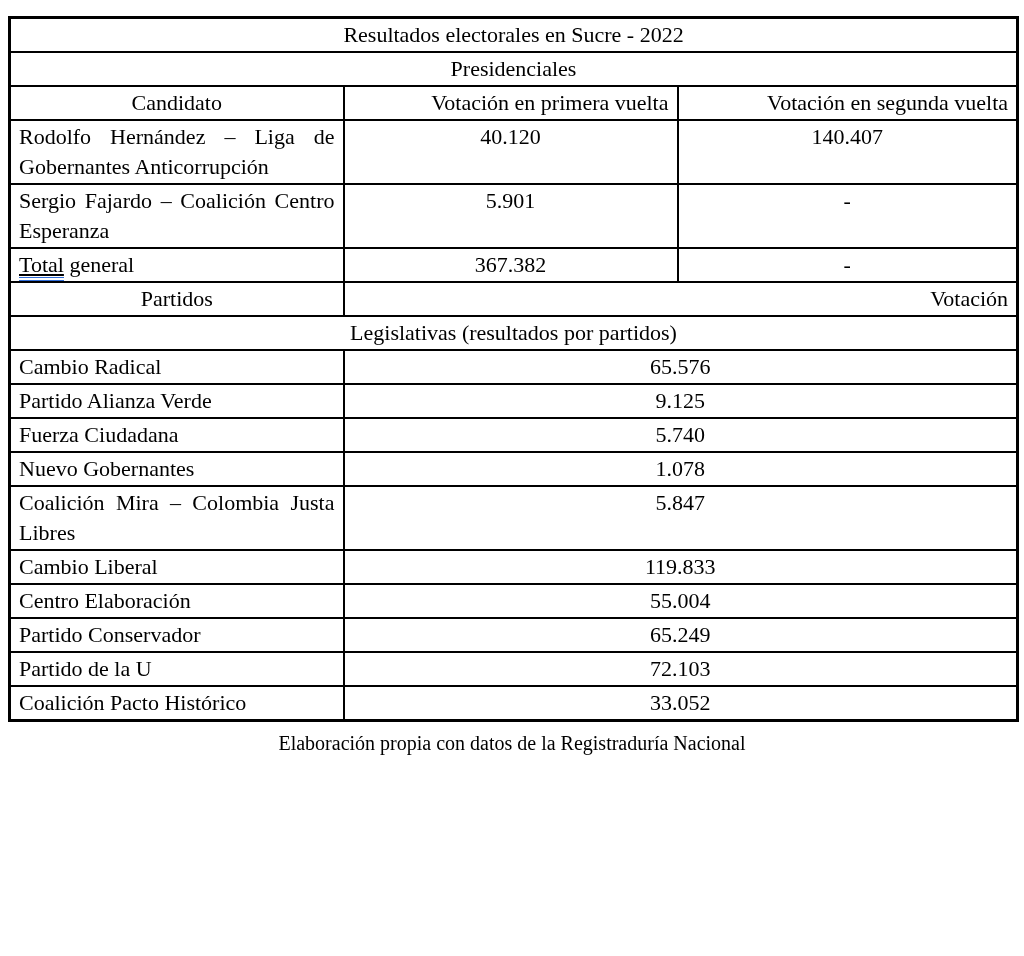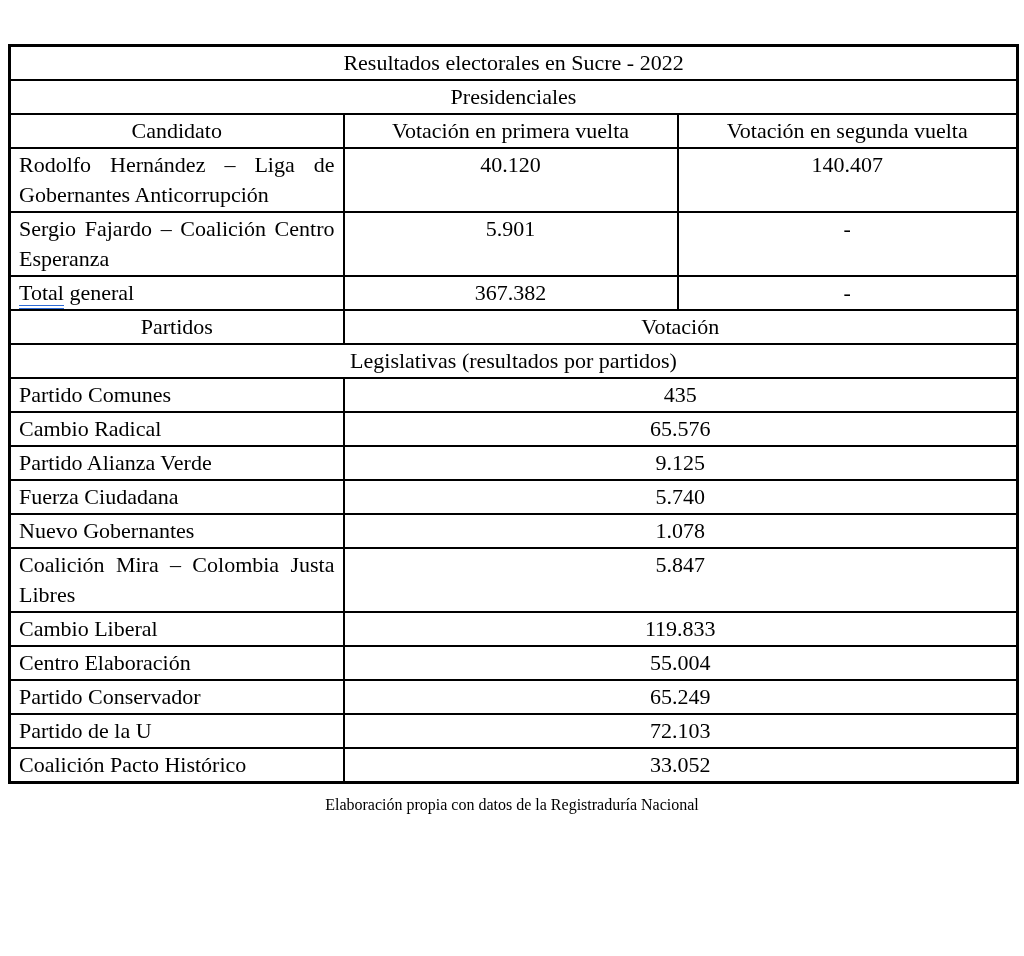--- a/index.html
+++ b/index.html
@@ -8,21 +8,21 @@
     background: #ffffff;
     width: 1024px;
     height: 956px;
     font-family: "Liberation Serif", "DejaVu Serif", serif;
     color: #000000;
   }
   .doc {
     width: 824px;
     height: 956px;
     box-sizing: border-box;
-    padding-top: 44px;
+    padding-top: 16px;
   }
   table.results {
     width: 1008px;
     margin: 0 8px;
     border-collapse: collapse;
     table-layout: fixed;
     border: 3px solid #000;
     font-size: 22px;
   }
   table.results td {
@@ -41,31 +41,32 @@
     text-align: justify;
     text-align-last: left;
   }
   td.num-cell {
     text-align: center;
   }
   td.col-header-left {
     text-align: center;
   }
   td.col-header-center {
-    text-align: center;
+    text-align: right;
     margin-top: 40px;
   }
   .grammar-mark {
     border-bottom: 4px double #2e6bd6;
+    text-decoration: underline;
   }
   .caption {
     width: 1008px;
     margin: 8px 8px 0;
     text-align: center;
-    font-size: 16px;
+    font-size: 20px;
     line-height: 26px;
   }
 </style>
 </head>
 <body>
 
 <div class="doc">
   <table class="results">
     <colgroup>
       <col style="width:334px">
@@ -103,24 +104,20 @@
       </tr>
 
       <tr>
         <td class="col-header-left">Partidos</td>
         <td class="col-header-center" colspan="2">Votación</td>
       </tr>
       <tr>
         <td class="section-cell" colspan="3">Legislativas (resultados por partidos)</td>
       </tr>
       <tr>
-        <td class="label-cell">Partido Comunes</td>
-        <td class="num-cell" colspan="2">435</td>
-      </tr>
-      <tr>
         <td class="label-cell">Cambio Radical</td>
         <td class="num-cell" colspan="2">65.576</td>
       </tr>
       <tr>
         <td class="label-cell">Partido Alianza Verde</td>
         <td class="num-cell" colspan="2">9.125</td>
       </tr>
       <tr>
         <td class="label-cell">Fuerza Ciudadana</td>
         <td class="num-cell" colspan="2">5.740</td>

